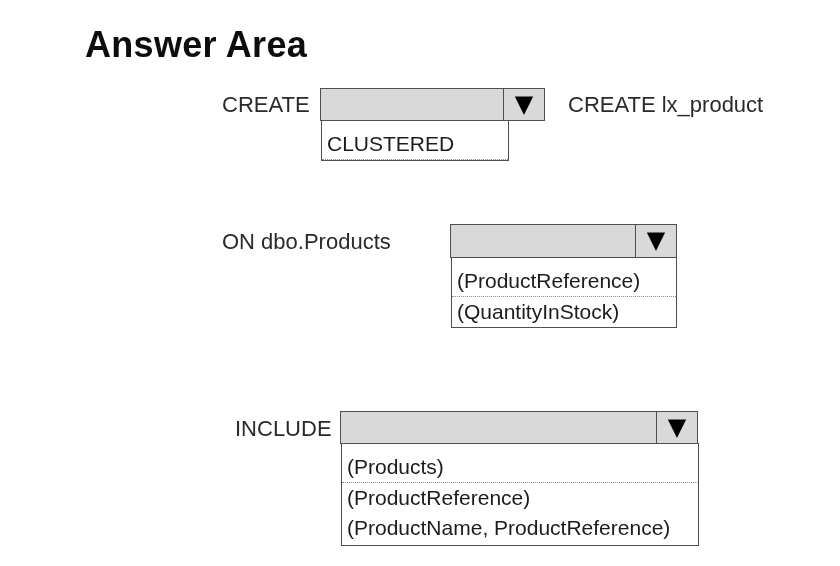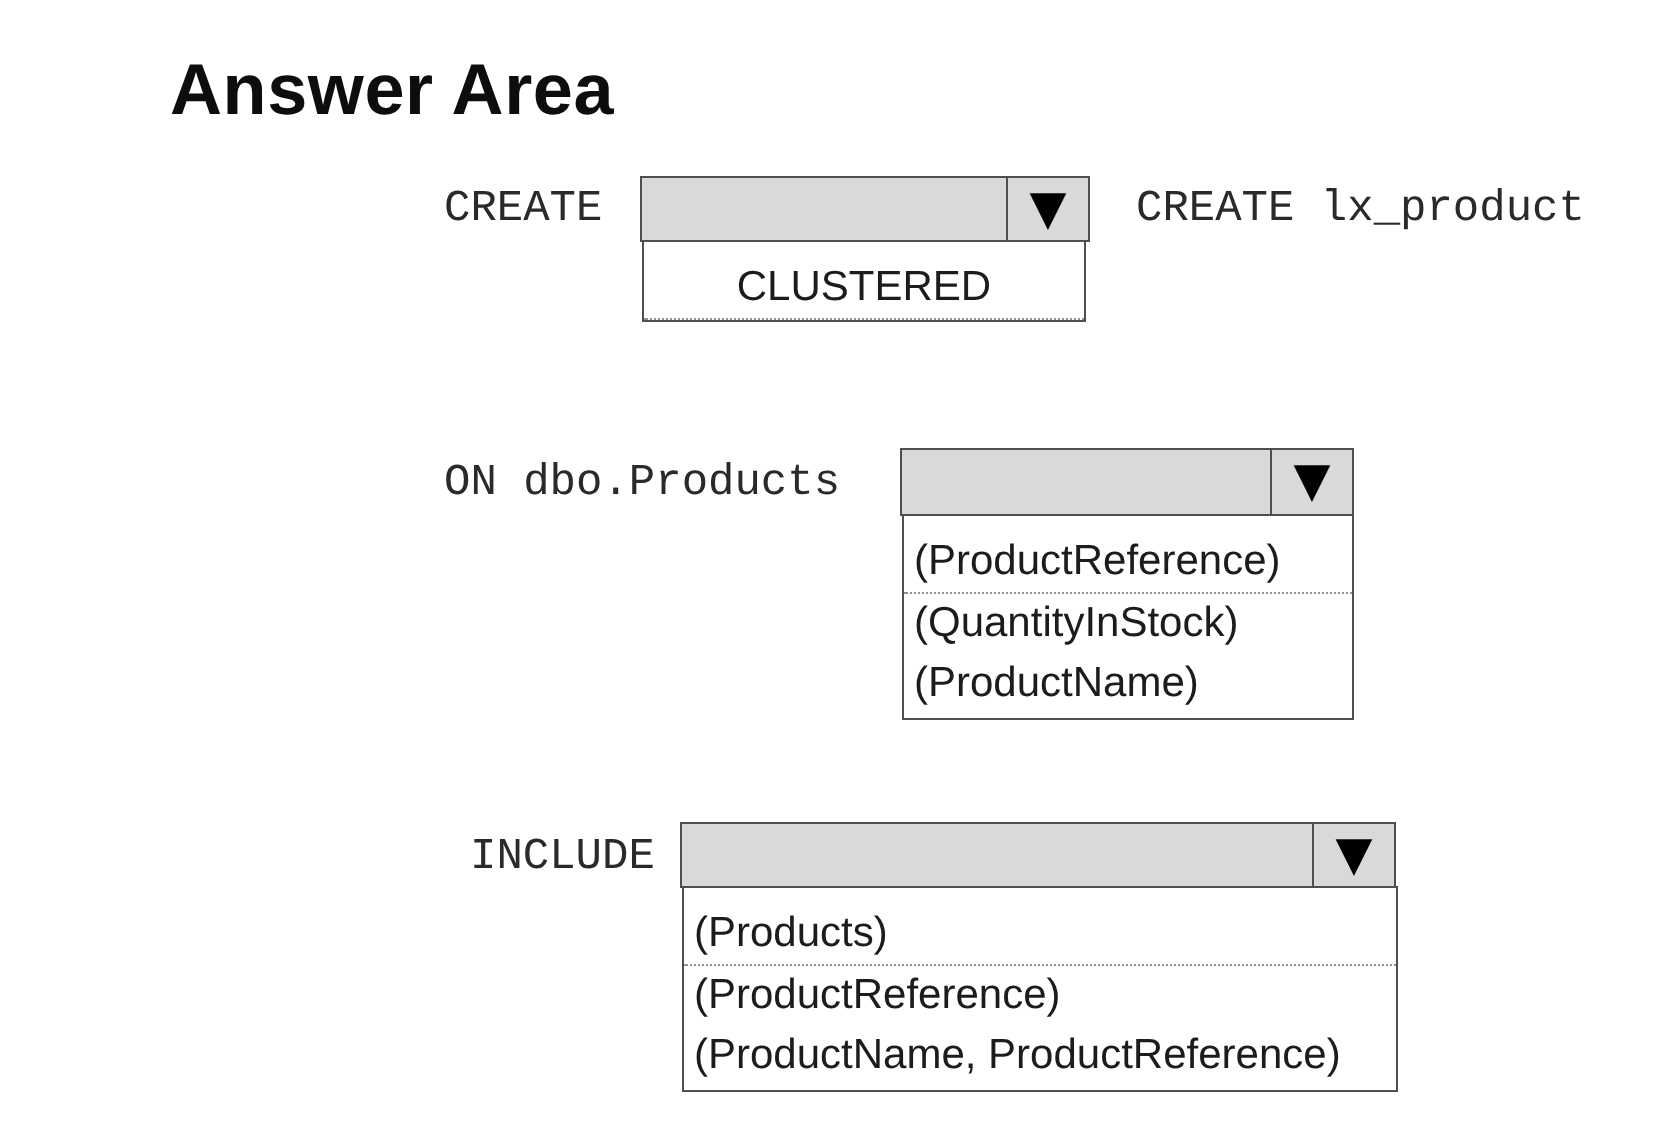--- a/index.html
+++ b/index.html
@@ -12,21 +12,21 @@
   }
   .abs { position: absolute; }
 
   .title {
     left: 85px; top: 24px;
     font-size: 36px; font-weight: bold; color: #0d0d0d;
     letter-spacing: 0.3px;
   }
 
   .mono-label {
-    font-family: Liberation Mono, monospace;
+    font-family: Liberation Sans, sans-serif;
     font-size: 22px; color: #2a2a2a; white-space: pre;
   }
 
   .combo {
     background: #d9d9d9;
     border: 1px solid #4f4f4f;
     display: flex; align-items: stretch;
     cursor: default;
   }
   .combo-value {
@@ -61,21 +61,21 @@
   .option-first {
     padding-top: 8px;
     border-bottom: 1px dotted #8f8f8f;
   }
   .option-last { padding-bottom: 3px; }
 
   
   #r1-label  { left: 222px; top: 92px;  }
   #r1-combo  { left: 320px; top: 88px;  width: 225px; height: 33px; }
   #r1-suffix { left: 568px; top: 92px;  }
-  #r1-list   { left: 321px; top: 120px; width: 222px; text-align: center; }
+  #r1-list   { left: 321px; top: 120px; width: 188px; }
 
   
   #r2-label  { left: 222px; top: 229px; }
   #r2-combo  { left: 450px; top: 224px; width: 227px; height: 34px; }
   #r2-list   { left: 451px; top: 257px; width: 226px; }
 
   
   #r3-label  { left: 222px; top: 416px; margin-left: 13px; }
   #r3-combo  { left: 340px; top: 411px; width: 358px; height: 33px; }
   #r3-list   { left: 341px; top: 443px; width: 358px; }
@@ -100,21 +100,20 @@
 <div class="abs mono-label" id="r2-label">ON dbo.Products</div>
 <div class="abs combo" id="r2-combo">
   <div class="combo-value"></div>
   <div class="combo-arrow-btn">
     <span class="combo-arrow-glyph">▼</span>
   </div>
 </div>
 <div class="abs listbox" id="r2-list">
   <div class="option option-first">(ProductReference)</div>
   <div class="option">(QuantityInStock)</div>
-  <div class="option option-last">(ProductName)</div>
 </div>
 
 <div class="abs mono-label" id="r3-label">INCLUDE</div>
 <div class="abs combo" id="r3-combo">
   <div class="combo-value"></div>
   <div class="combo-arrow-btn">
     <span class="combo-arrow-glyph">▼</span>
   </div>
 </div>
 <div class="abs listbox" id="r3-list">

